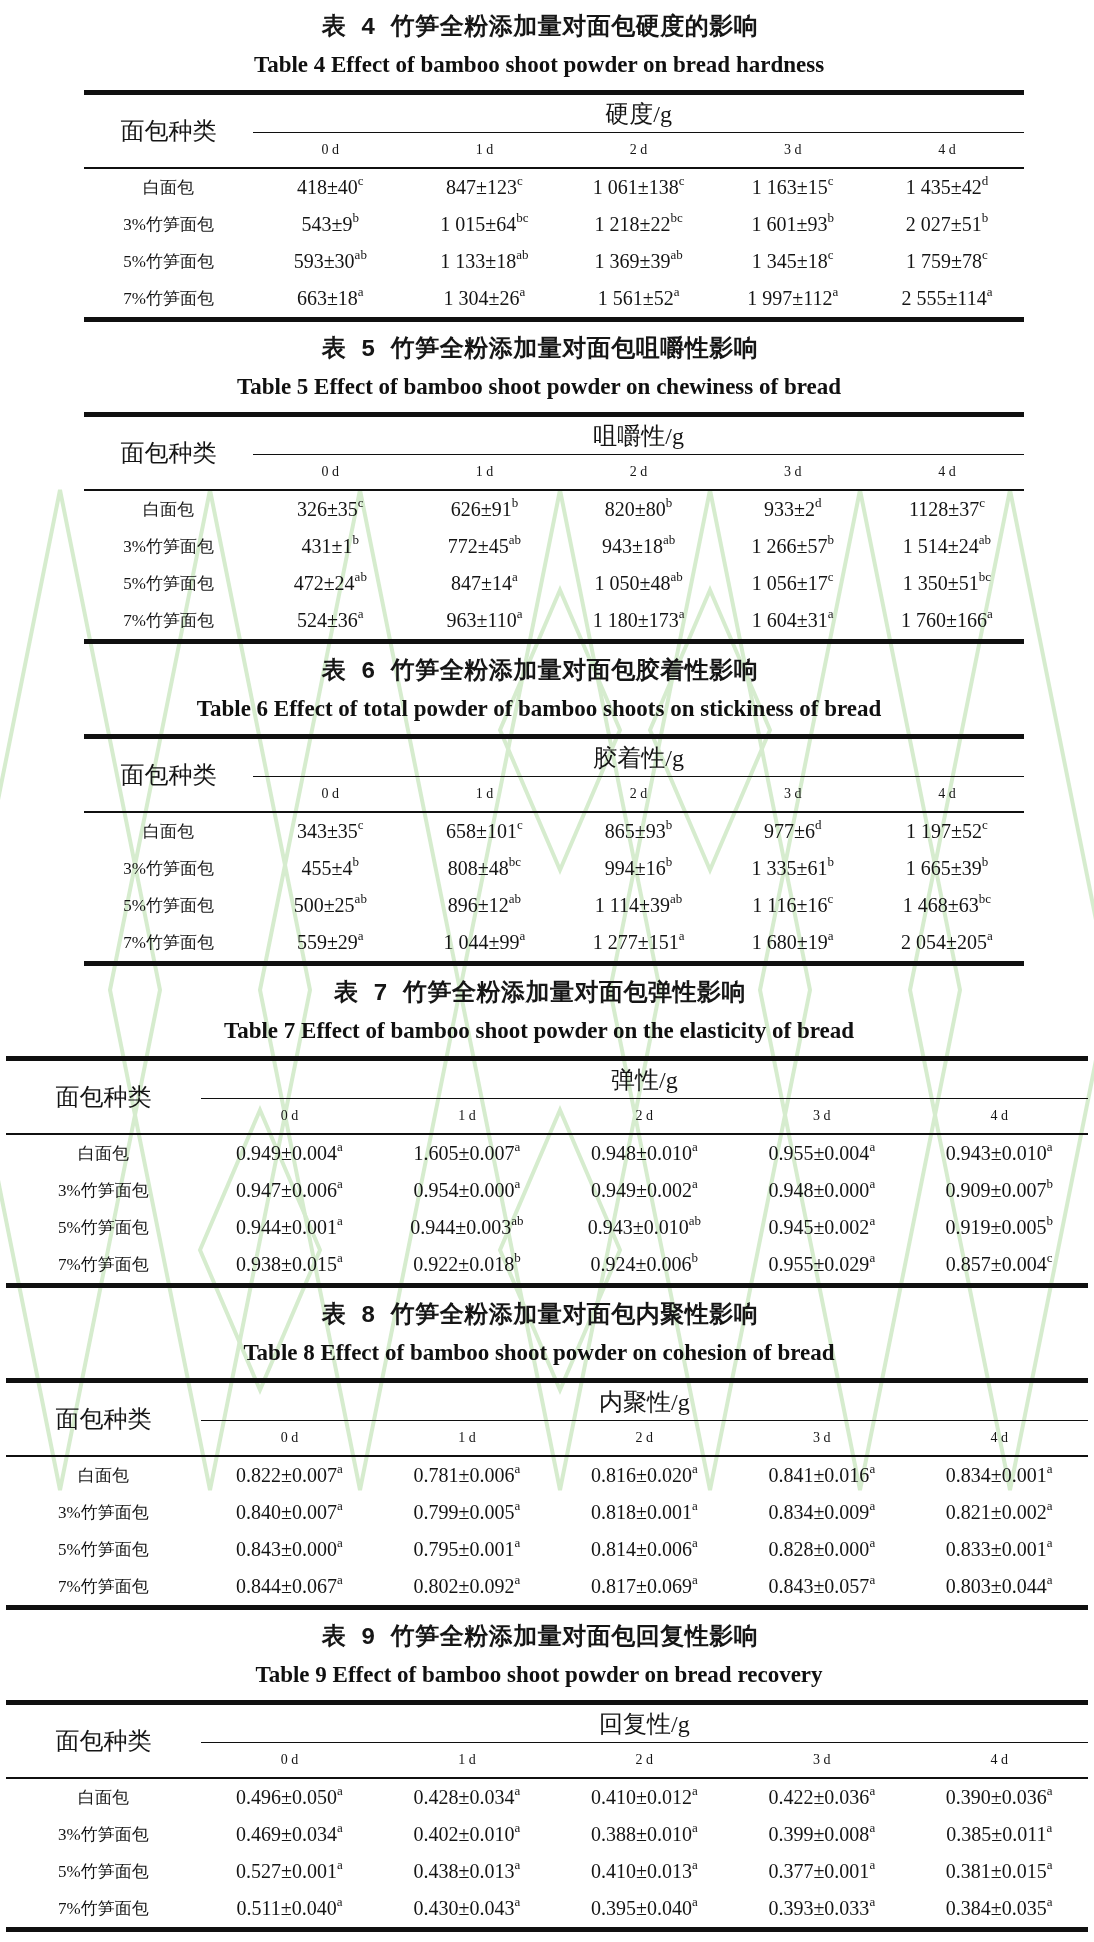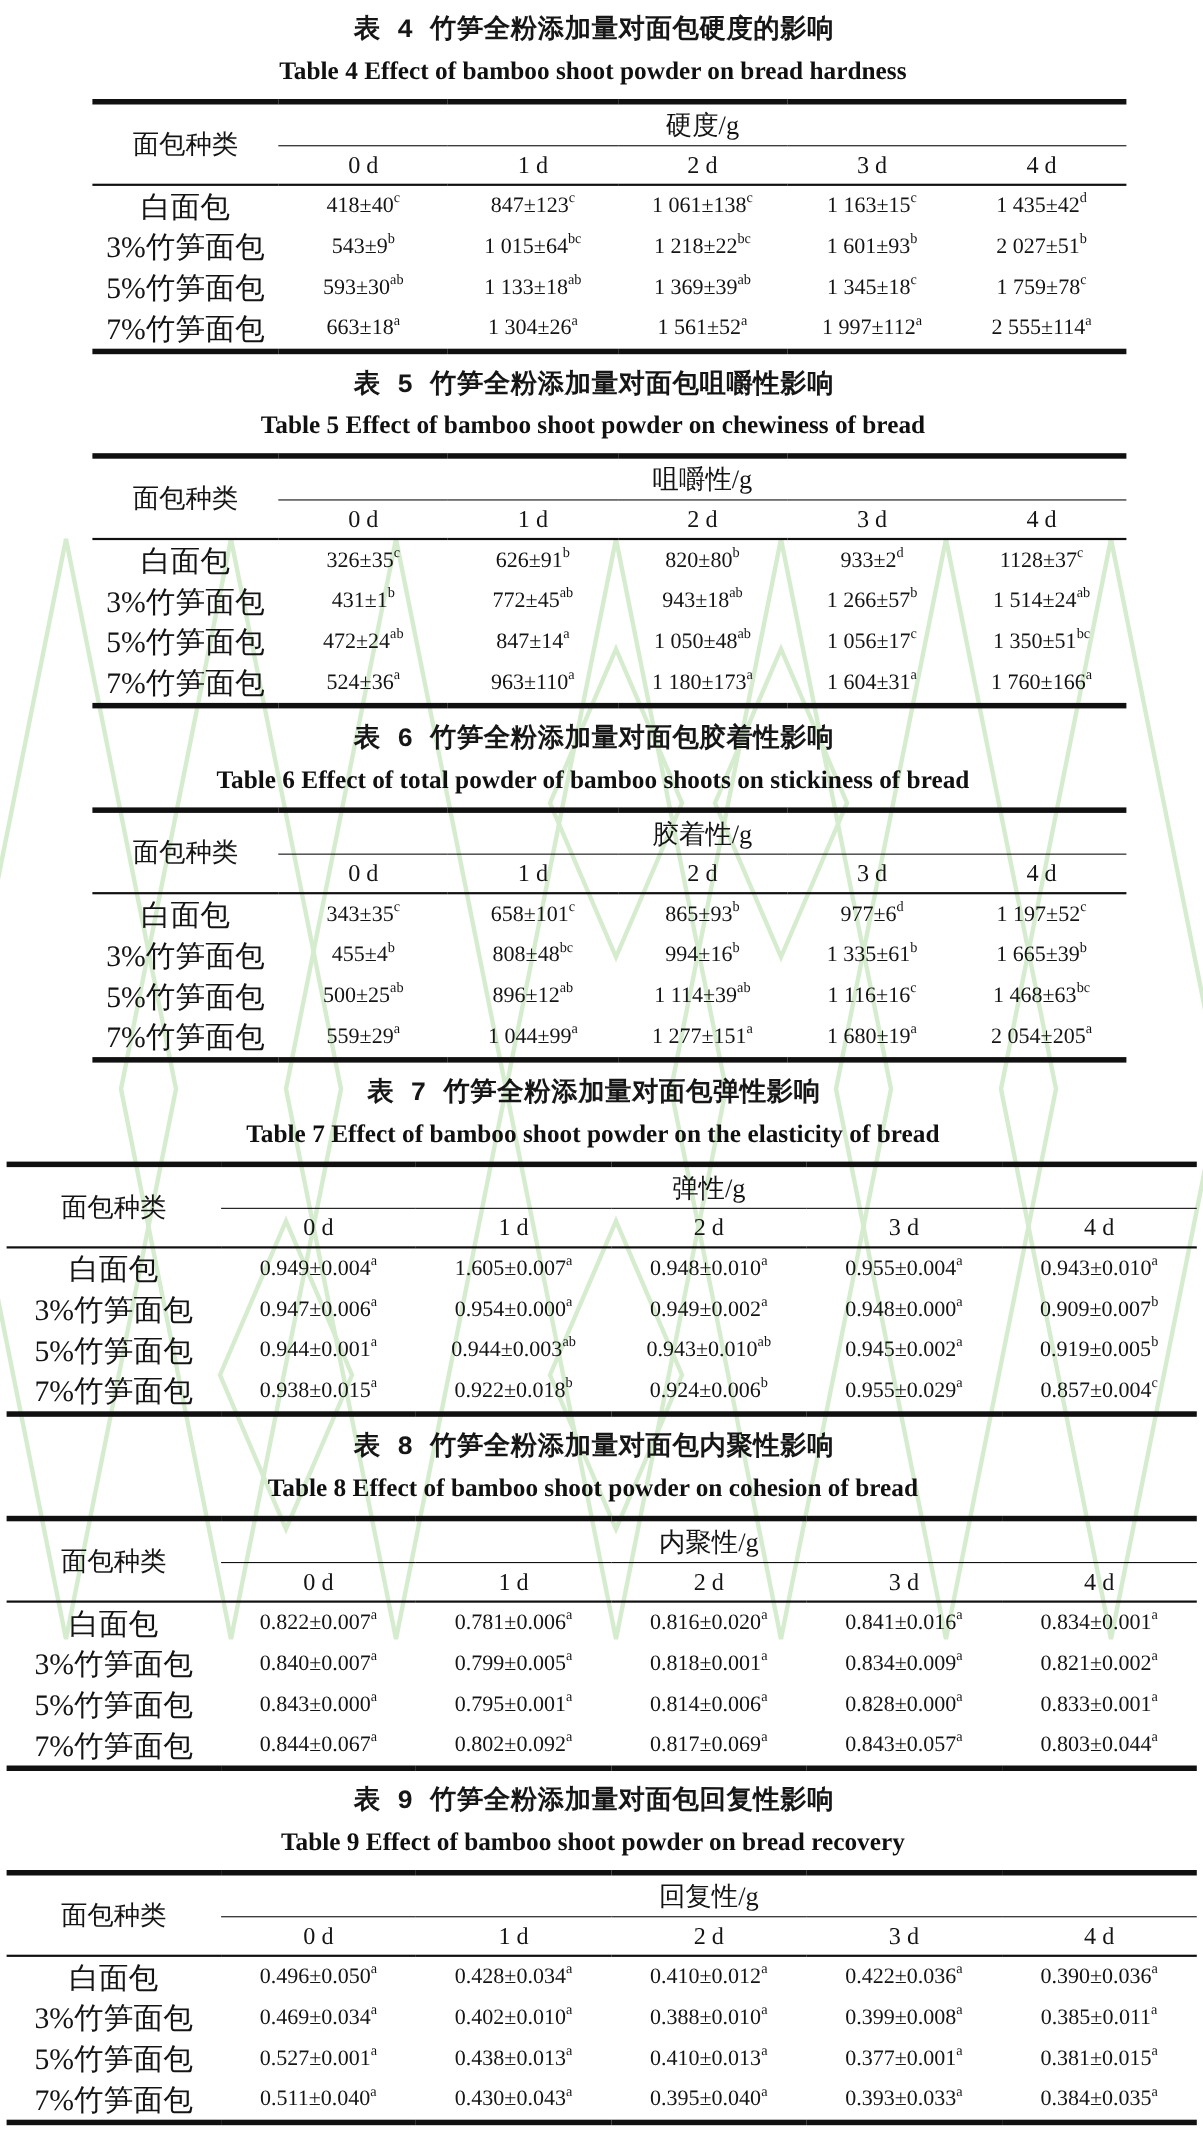--- a/index.html
+++ b/index.html
@@ -65,28 +65,28 @@
     width: 18%;
     font-size: 24px;
     border-bottom: 2px solid #101010;
   }
   th.measure {
     font-size: 24px;
     height: 37px;
     border-bottom: 1.5px solid #101010;
   }
   tr.days th {
-    font-size: 22px;
+    font-size: 14px;
     height: 34px;
     width: 16.4%;
     border-bottom: 2px solid #101010;
     margin-top: 32px;
   }
   tbody td { font-size: 20px; height: 37px; }
-  tbody td.rowname { font-size: 27px; }
+  tbody td.rowname { font-size: 17px; }
   sup.sig {
     font-size: 13px;
     line-height: 0;
     vertical-align: 9px;
     letter-spacing: 0;
   }
 </style>
 </head>
 <body>
 

